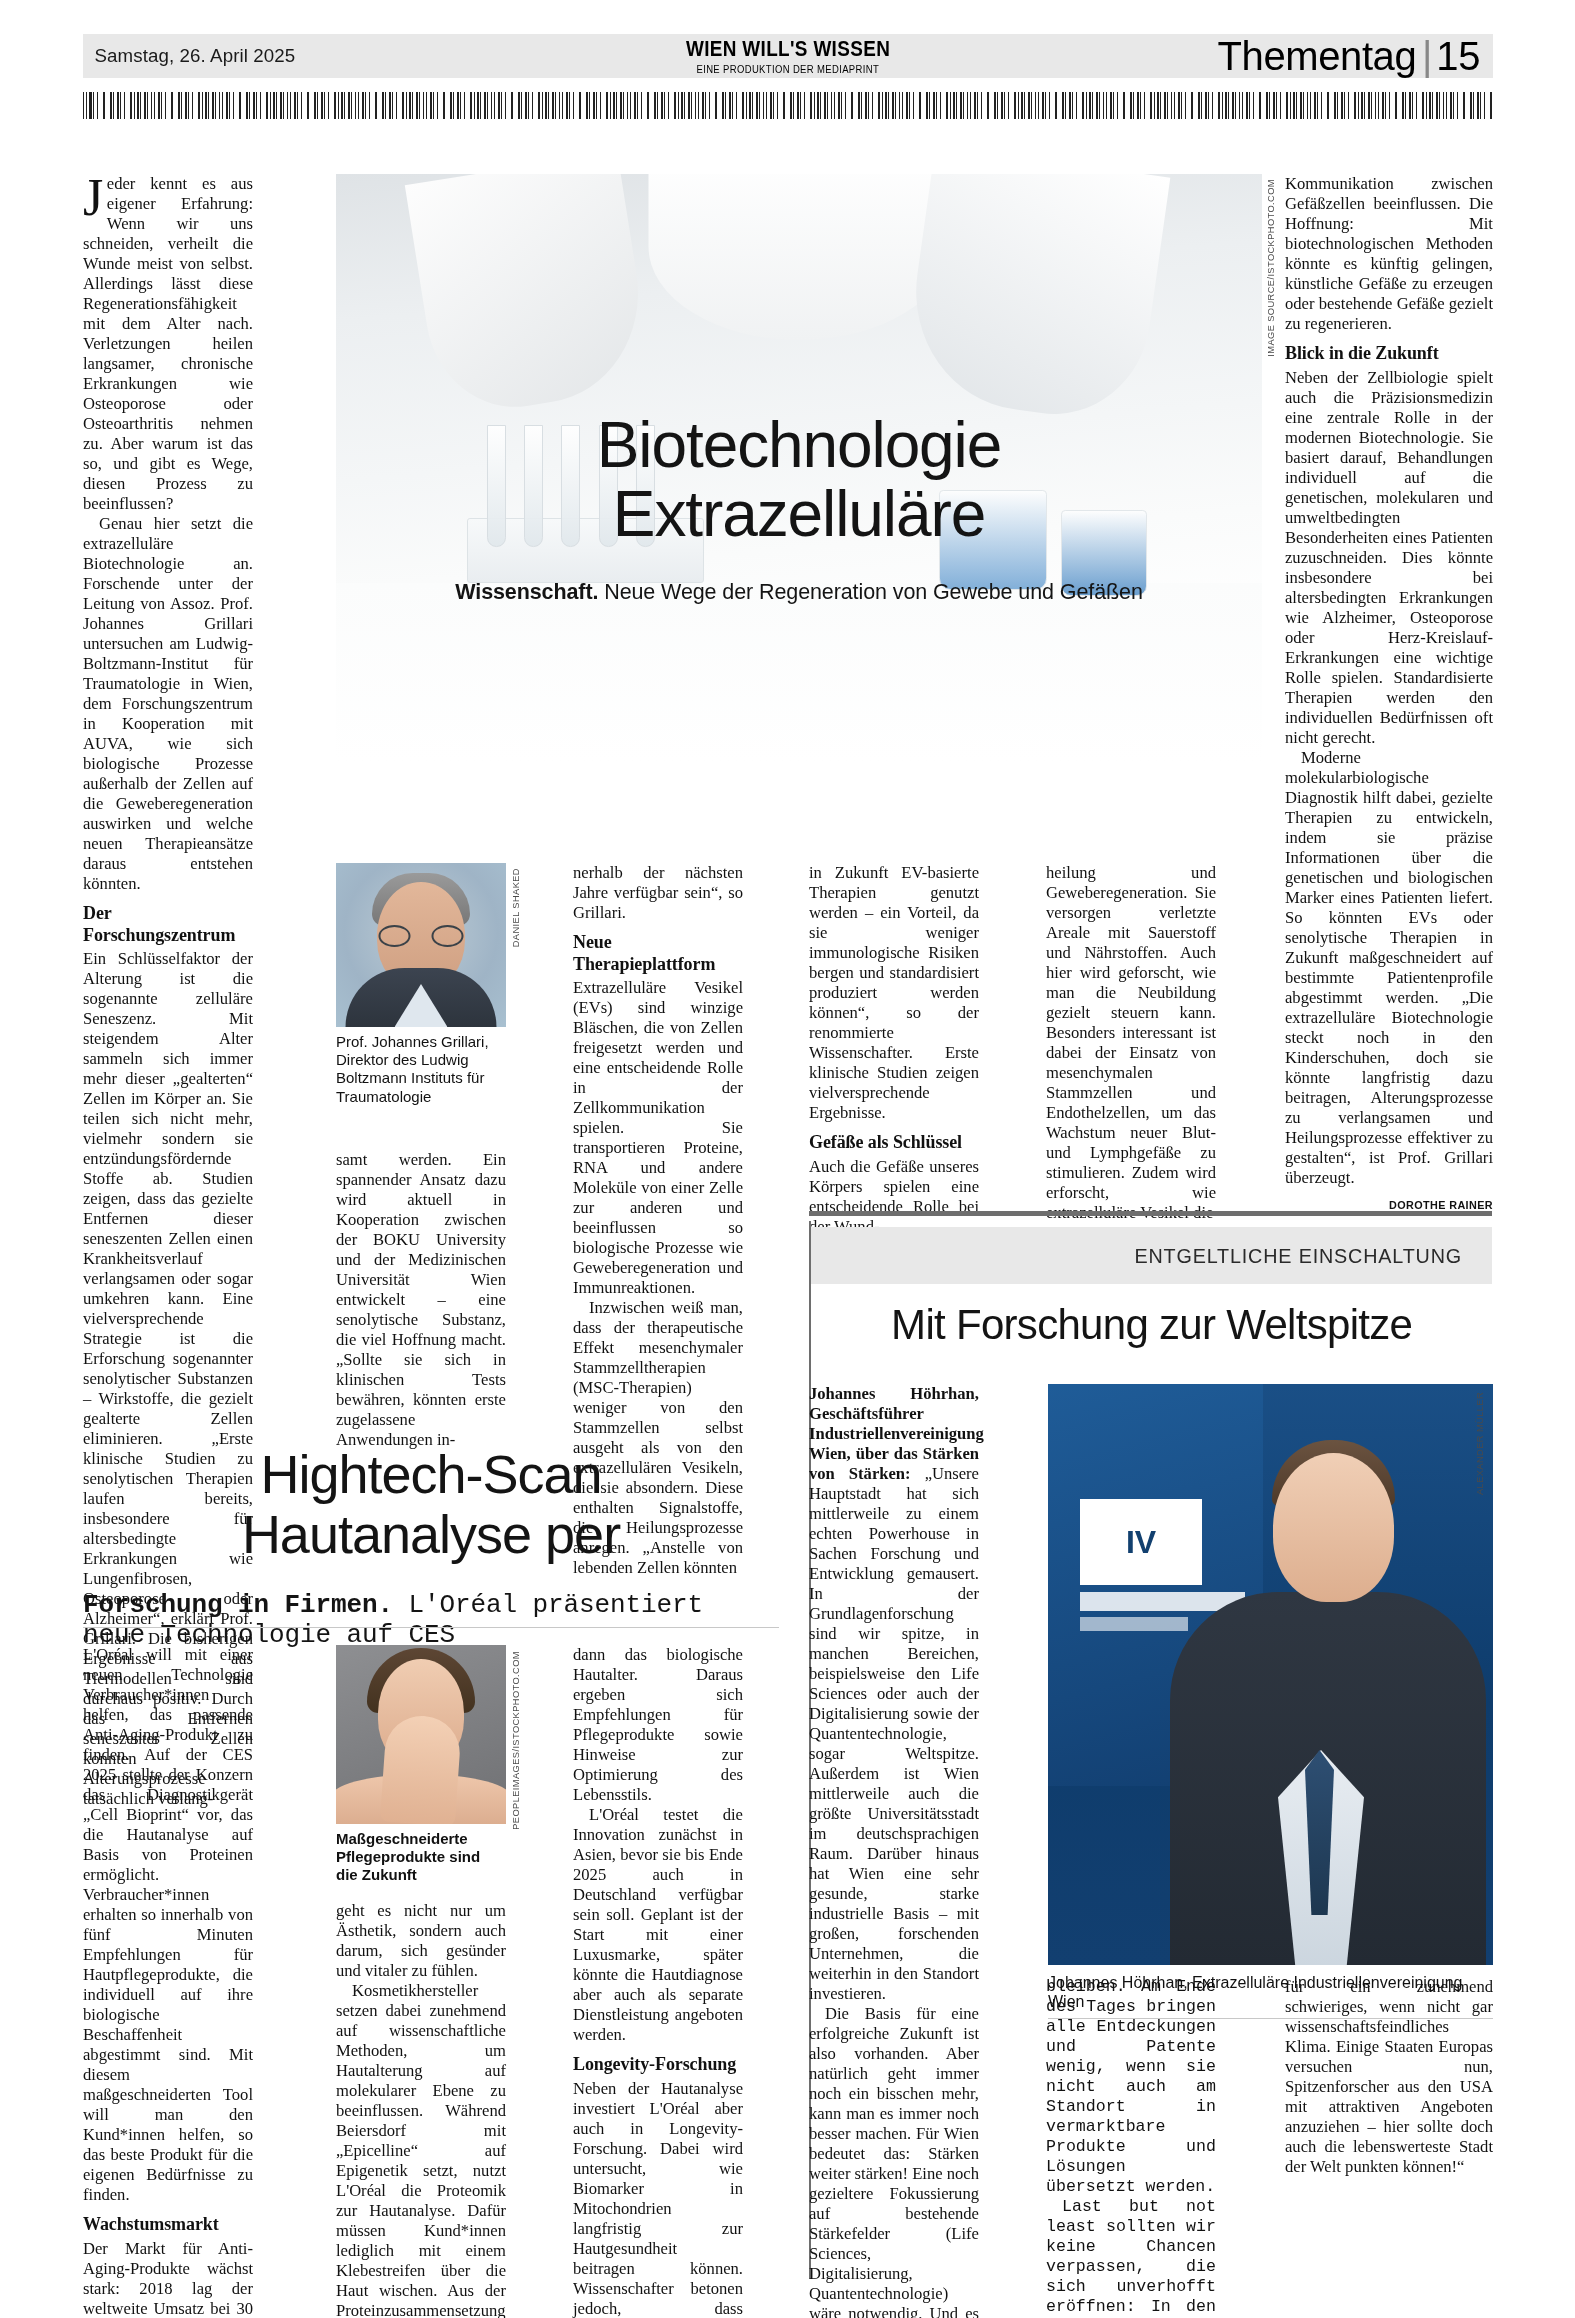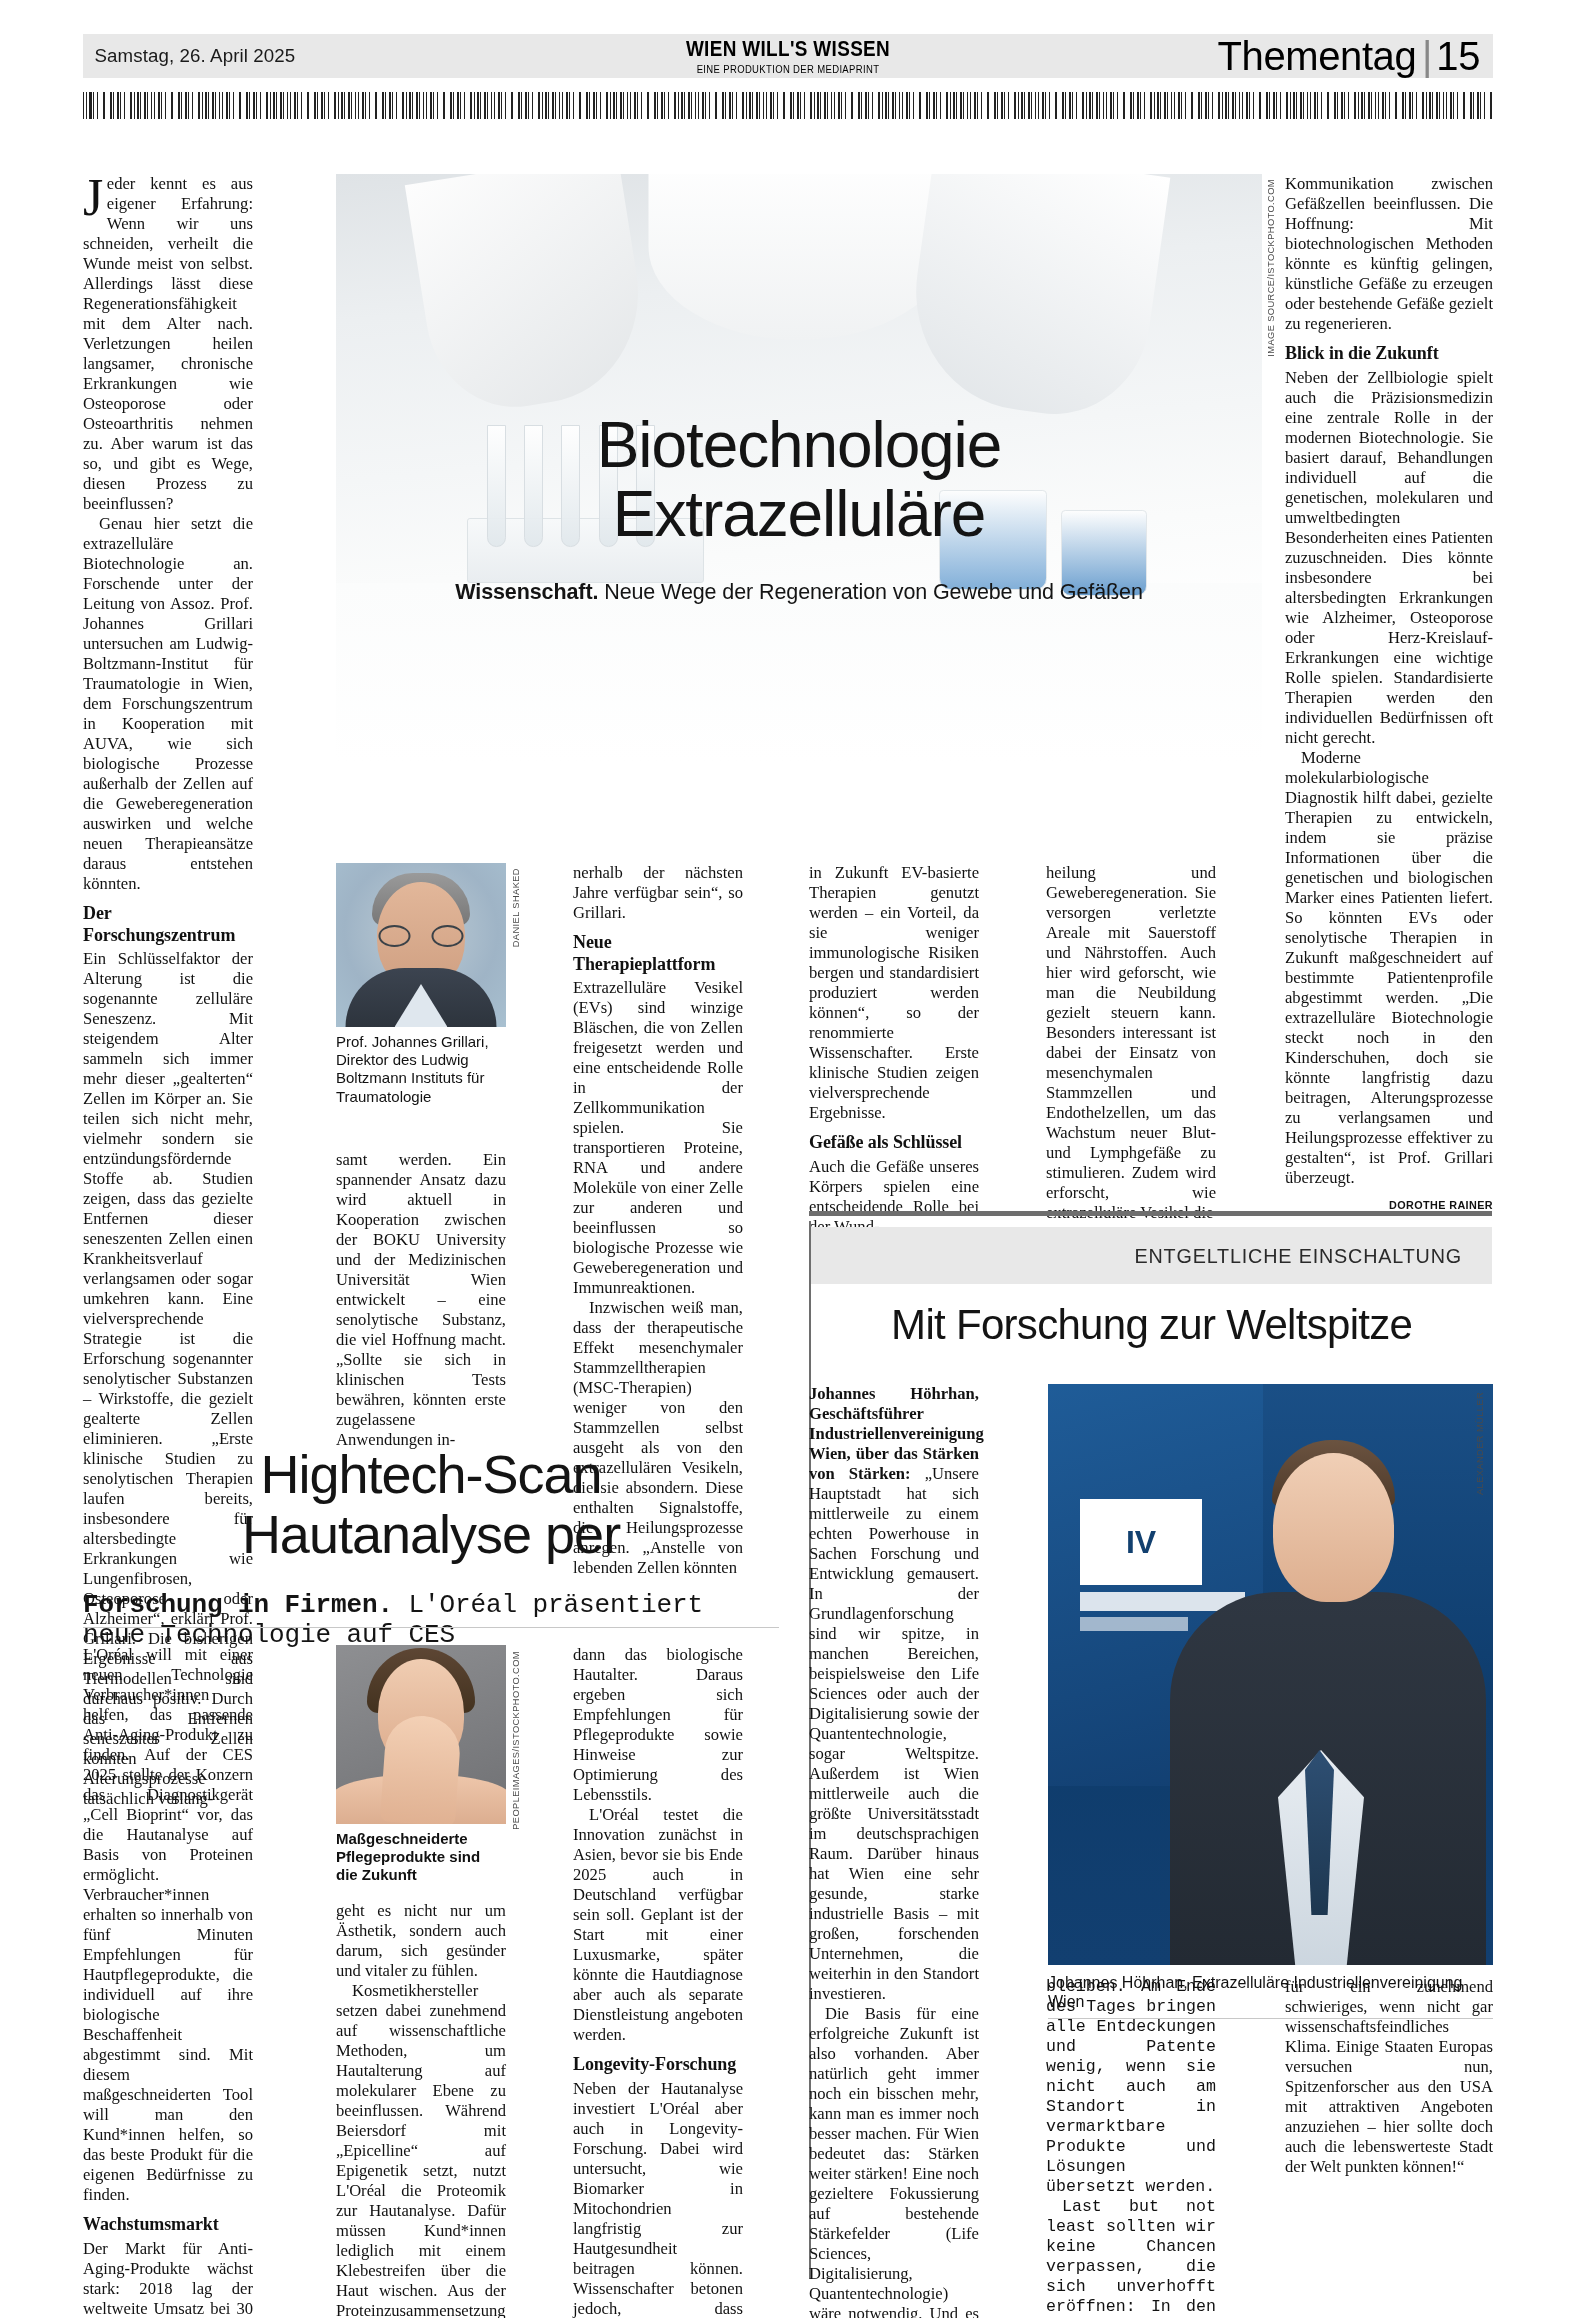--- a/index.html
+++ b/index.html
@@ -20,21 +20,21 @@
     background:#e8e8e8;
     display:flex; align-items:center;
   }
   .masthead-date {
     font-family:"Liberation Sans", sans-serif;
     font-size:18.7px; color:#1a1a1a; padding-left:11.5px; letter-spacing:0.1px;
     white-space:nowrap;
   }
   .masthead-center {
     position:absolute; left:0; right:0; text-align:center;
-    display:flex; flex-direction:column; justify-content:center;
+    display:flex; flex-direction:column; align-items:center; justify-content:center;
   }
   .masthead-title {
     font-family:"Liberation Sans", sans-serif;
     font-weight:bold; font-size:21.5px; letter-spacing:0.4px;
     transform: scaleX(.88); color:#000;
   }
   .masthead-sub {
     font-family:"Liberation Sans", sans-serif;
     font-size:10.8px; letter-spacing:0.4px; transform: scaleX(.88); color:#000;
     margin-top:0.7px;

